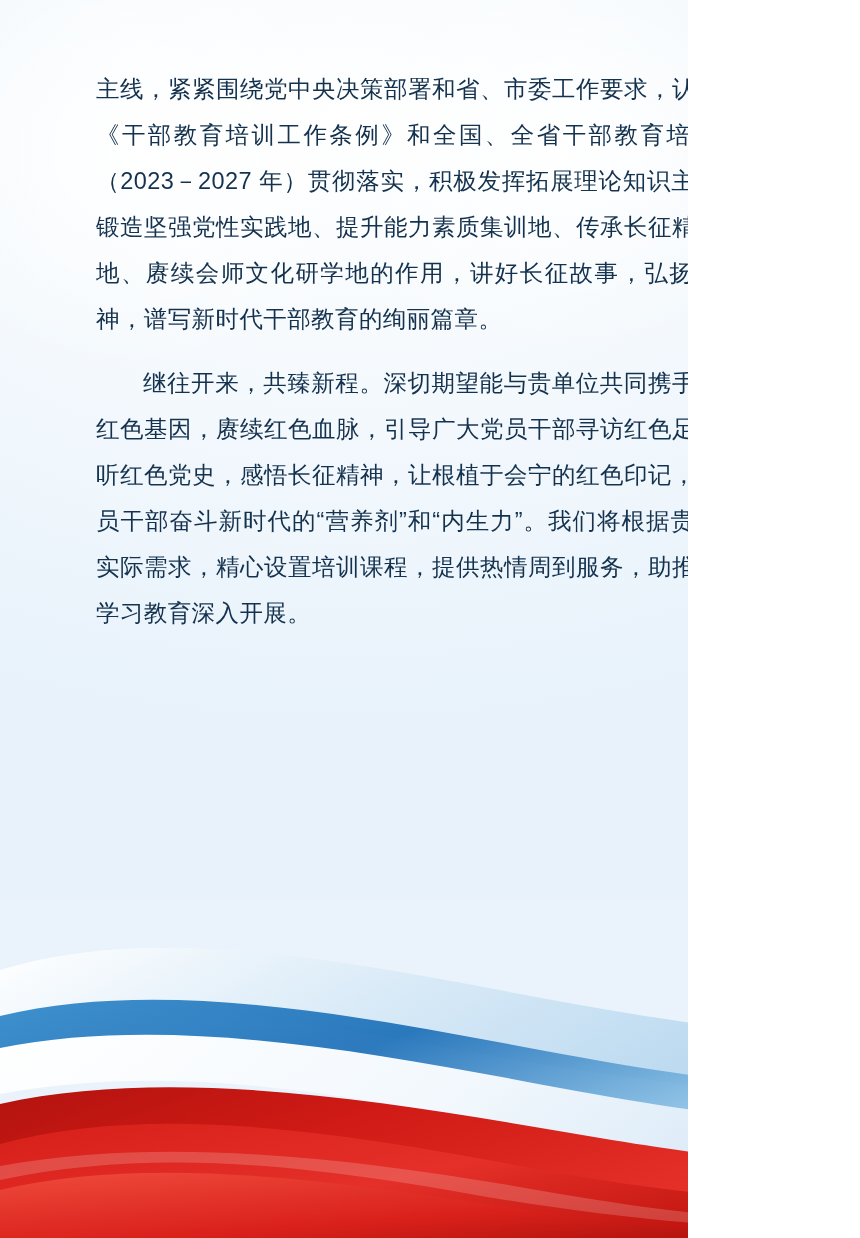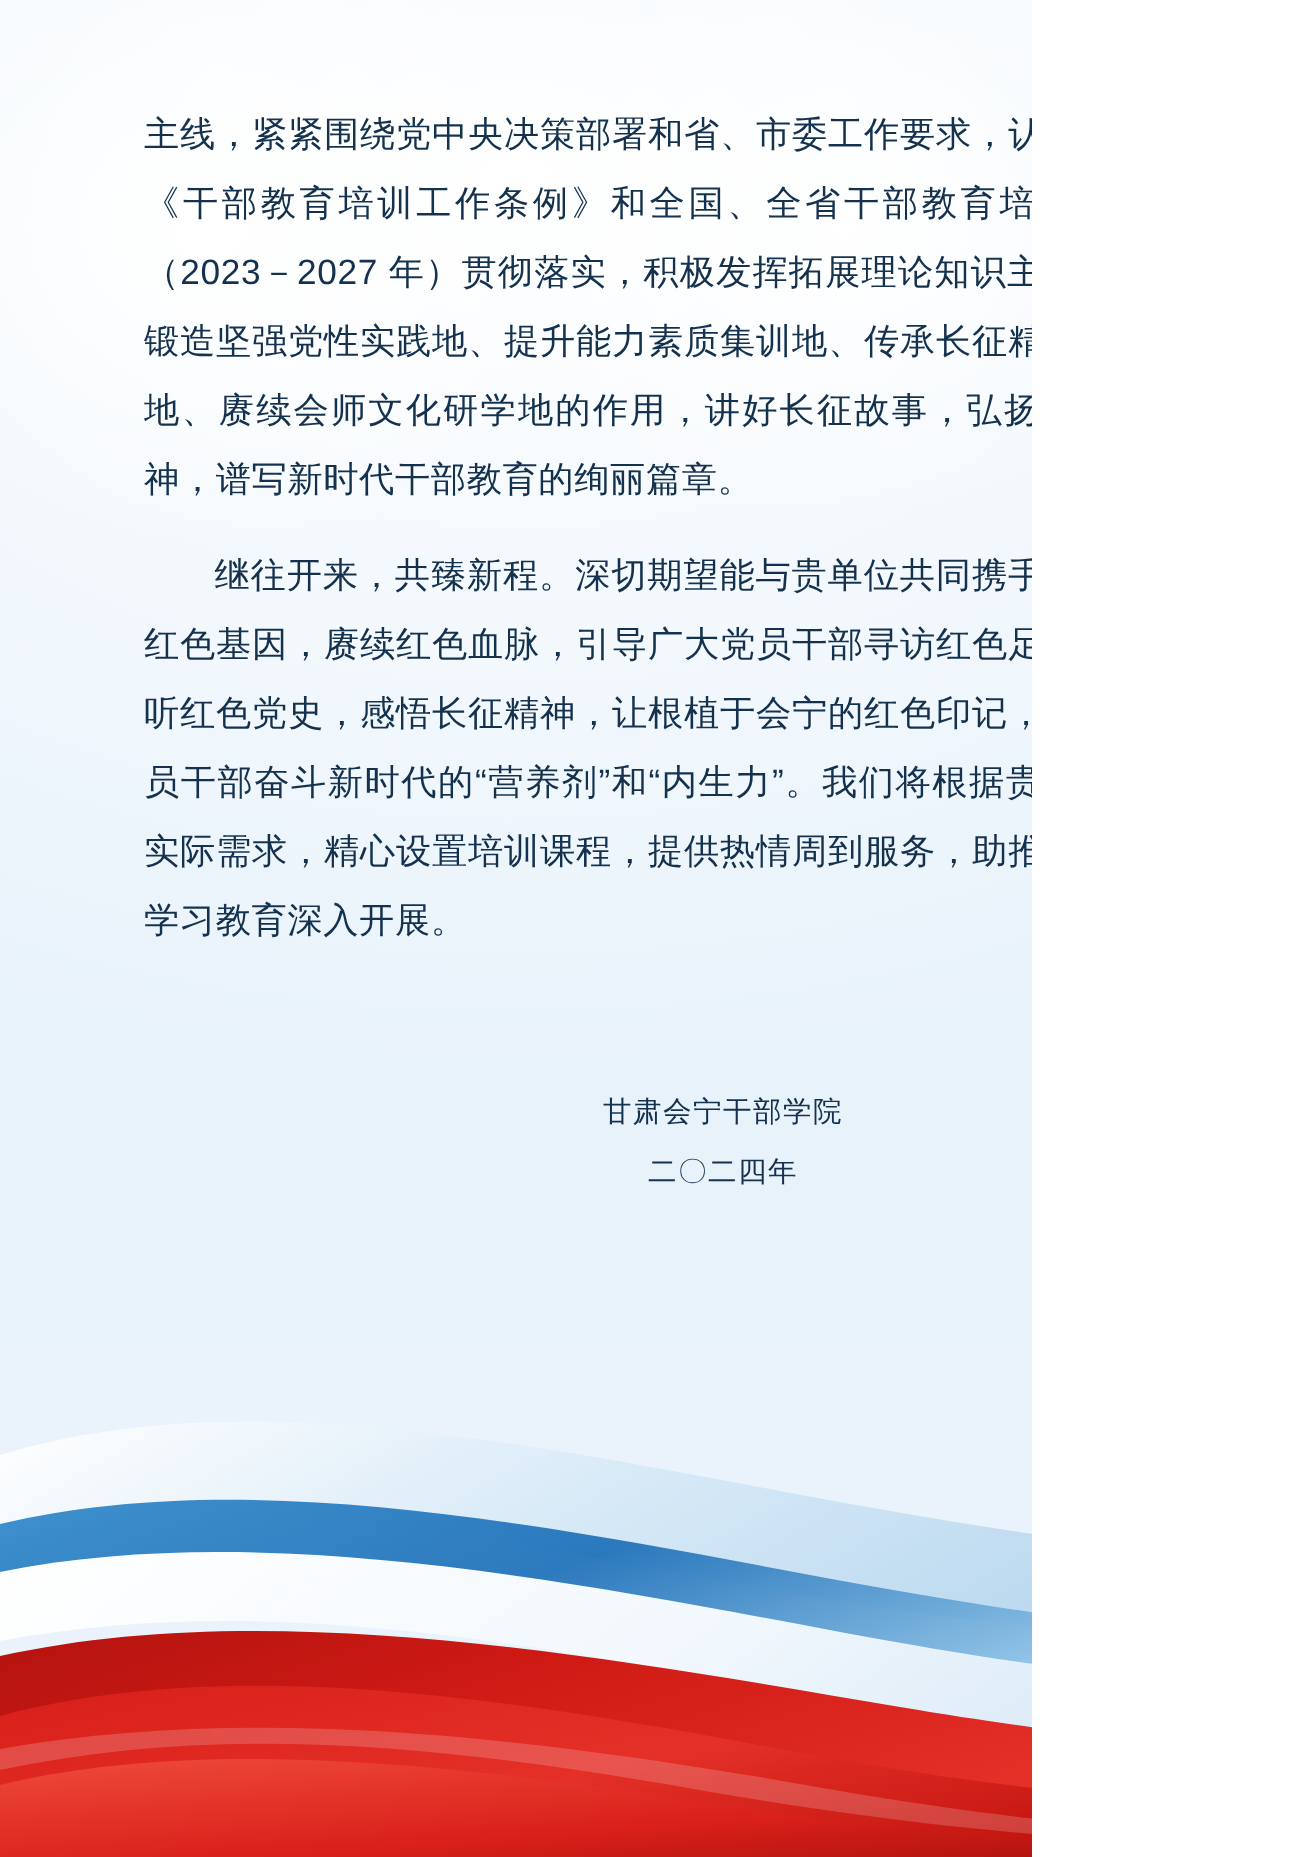--- a/index.html
+++ b/index.html
@@ -105,24 +105,20 @@
 <div class="page">
 
   <div class="wash-left"></div>
   <div class="wash-right"></div>
 
   <div class="content">
     <p class="para">主线，紧紧围绕党中央决策部署和省、市委工作要求，认真抓好《干部教育培训工作条例》和全国、全省干部教育培训规划（2023－2027 年）贯彻落实，积极发挥拓展理论知识主阵地、锻造坚强党性实践地、提升能力素质集训地、传承长征精神示范地、赓续会师文化研学地的作用，讲好长征故事，弘扬长征精神，谱写新时代干部教育的绚丽篇章。</p>
     <p class="para indent spaced-top">继往开来，共臻新程。深切期望能与贵单位共同携手，传承红色基因，赓续红色血脉，引导广大党员干部寻访红色足迹，聆听红色党史，感悟长征精神，让根植于会宁的红色印记，成为党员干部奋斗新时代的“营养剂”和“内生力”。我们将根据贵单位的实际需求，精心设置培训课程，提供热情周到服务，助推贵单位学习教育深入开展。</p>
   </div>
 
-  <div class="signature">
-    <div class="sign-line">甘肃会宁干部学院</div>
-    <div class="sign-line date">二〇二四年</div>
-  </div>
 
   <div class="artwork">
     <svg viewBox="0 0 860 340" xmlns="http://www.w3.org/2000/svg" preserveAspectRatio="none">
       <defs>
         <linearGradient id="gLightBlue" x1="0" y1="0" x2="1" y2="0.3">
           <stop offset="0%" stop-color="#ffffff"></stop>
           <stop offset="45%" stop-color="#dcecf8"></stop>
           <stop offset="100%" stop-color="#b9d8ef"></stop>
         </linearGradient>
         <linearGradient id="gBlueDeep" x1="0" y1="0" x2="1" y2="0.4">

